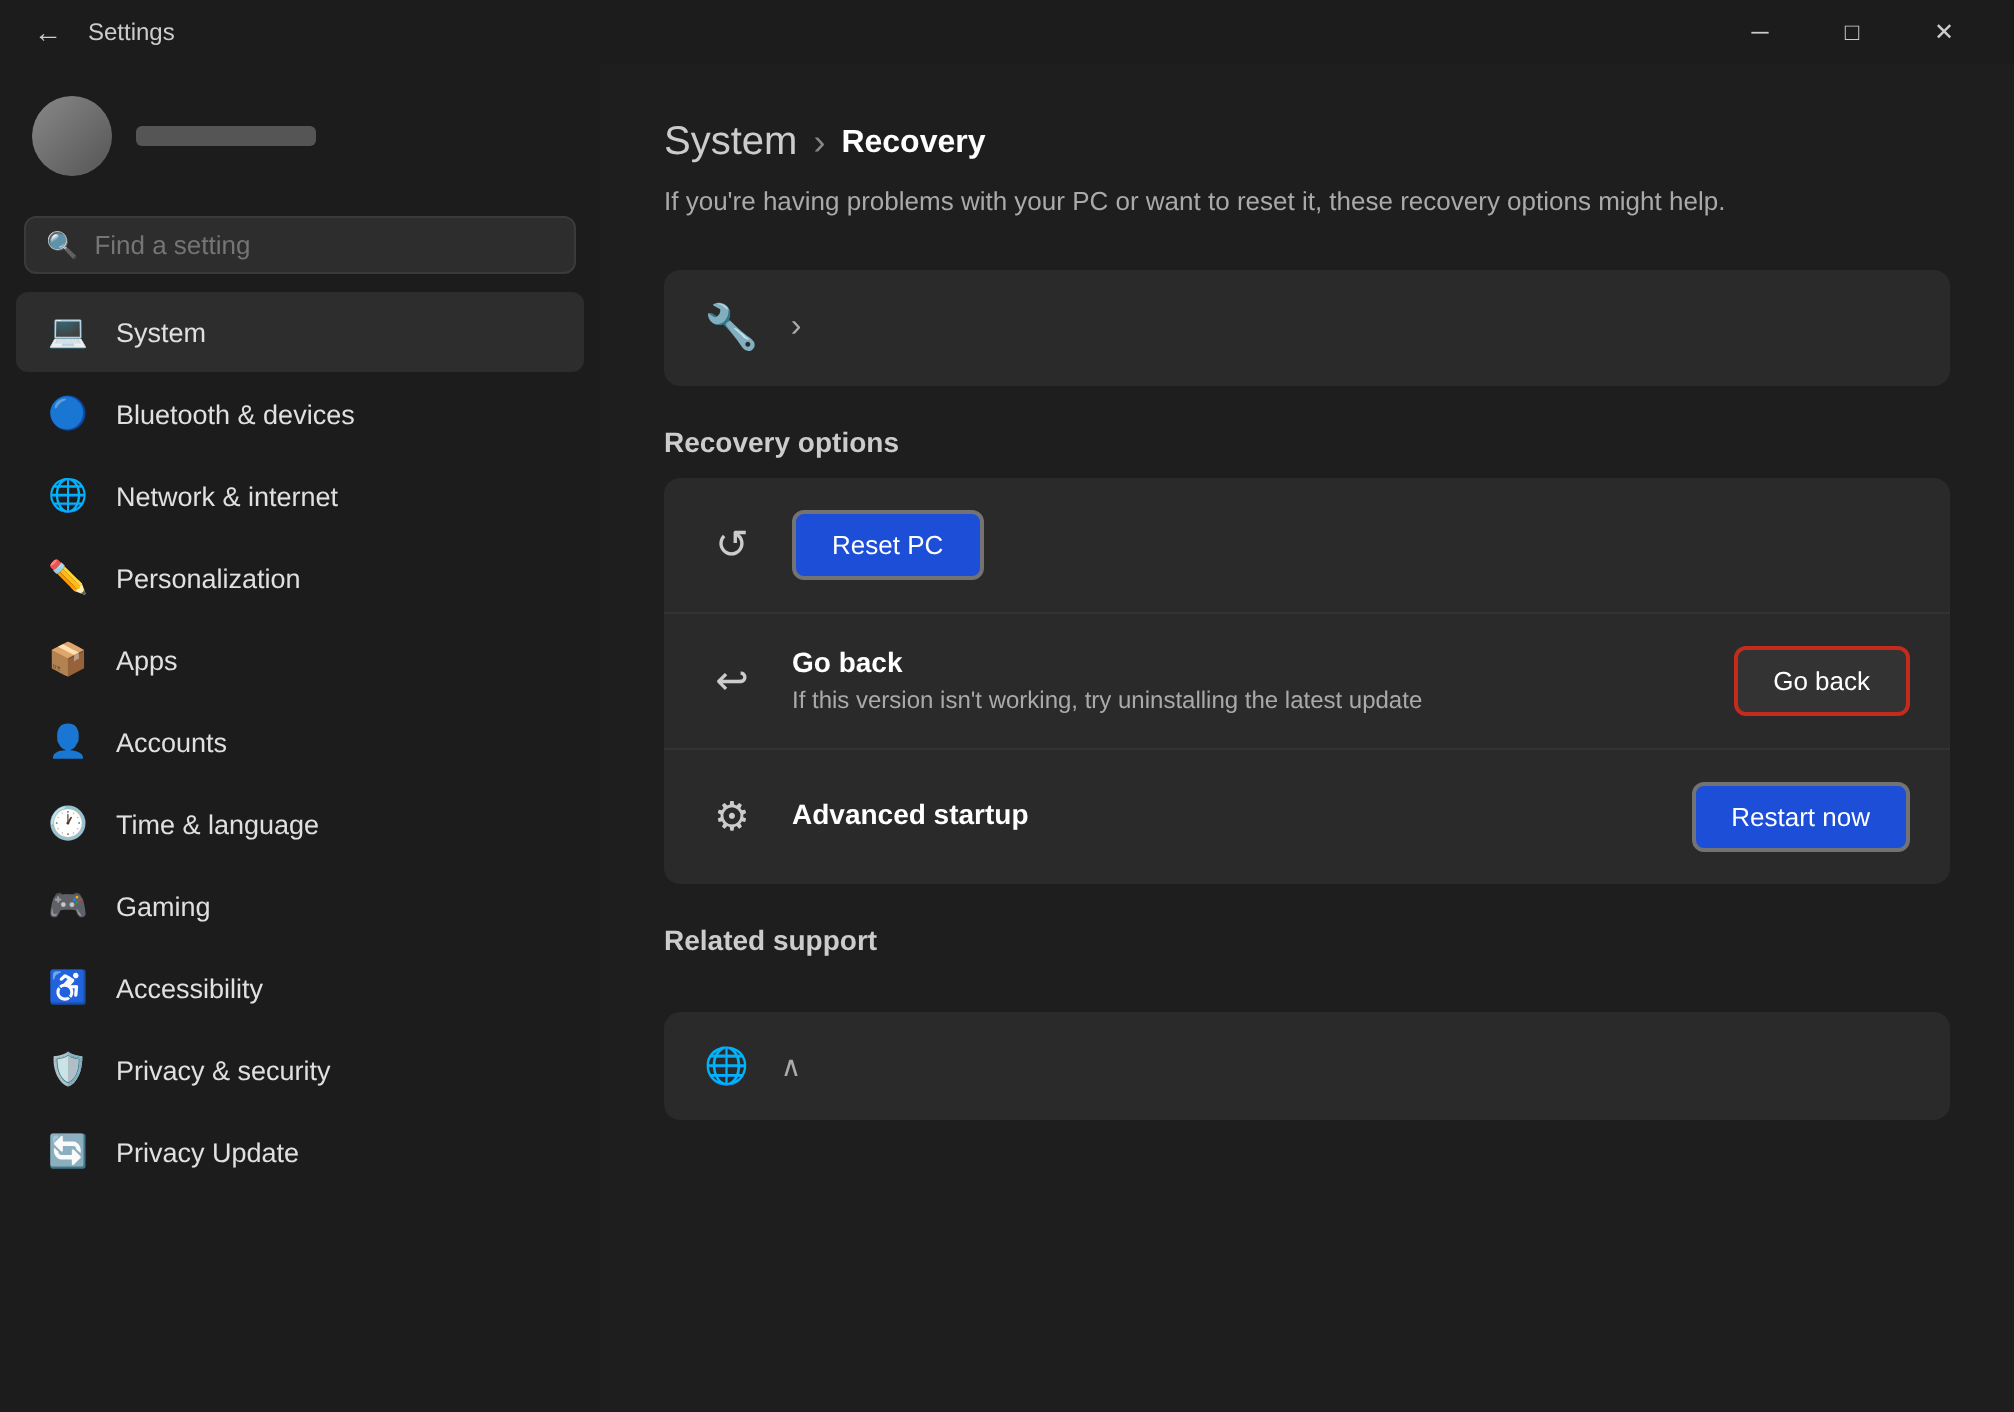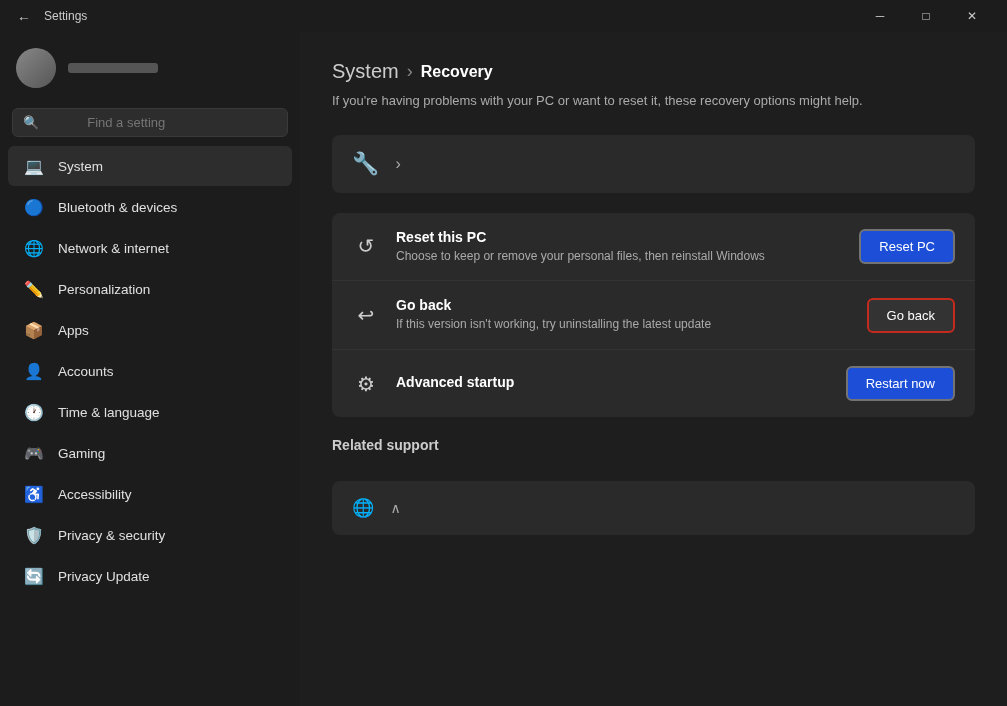--- a/index.html
+++ b/index.html
@@ -108,21 +108,20 @@
       gap: 8px;
       border: 1px solid #3a3a3a;
     }
     .search-box input {
       background: transparent;
       border: none;
       outline: none;
       color: #ccc;
       font-size: 13px;
       flex: 1;
-      margin-left: 40px;
     }
     .search-icon-wrap {
       color: #aaa;
       font-size: 13px;
     }
 
     
     .nav-item {
       display: flex;
       align-items: center;
@@ -426,28 +425,25 @@
       <span class="breadcrumb-current">Recovery</span>
     </div>
 
     <div class="page-description">If you're having problems with your PC or want to reset it, these recovery options might help.</div>
 
     <div class="fix-card">
       <div class="fix-card-icon">🔧</div>
       <div class="fix-card-chevron">›</div>
     </div>
 
+    <div class="section-title">Recovery options</div>
 
     <div class="options-block" id="options-block">
         <div class="option-row">
     <div class="option-icon">↺</div>
-    <div class="option-text">
-      <div class="option-title">Reset this PC</div>
-      <div class="option-desc">Choose to keep or remove your personal files, then reinstall Windows</div>
-    </div>
     <button class="option-btn">Reset PC</button>
   </div>
         <div class="option-row">
     <div class="option-icon">↩</div>
     <div class="option-text">
       <div class="option-title">Go back</div>
       <div class="option-desc">If this version isn't working, try uninstalling the latest update</div>
     </div>
     <button class="option-btn highlighted">Go back</button>
   </div>

